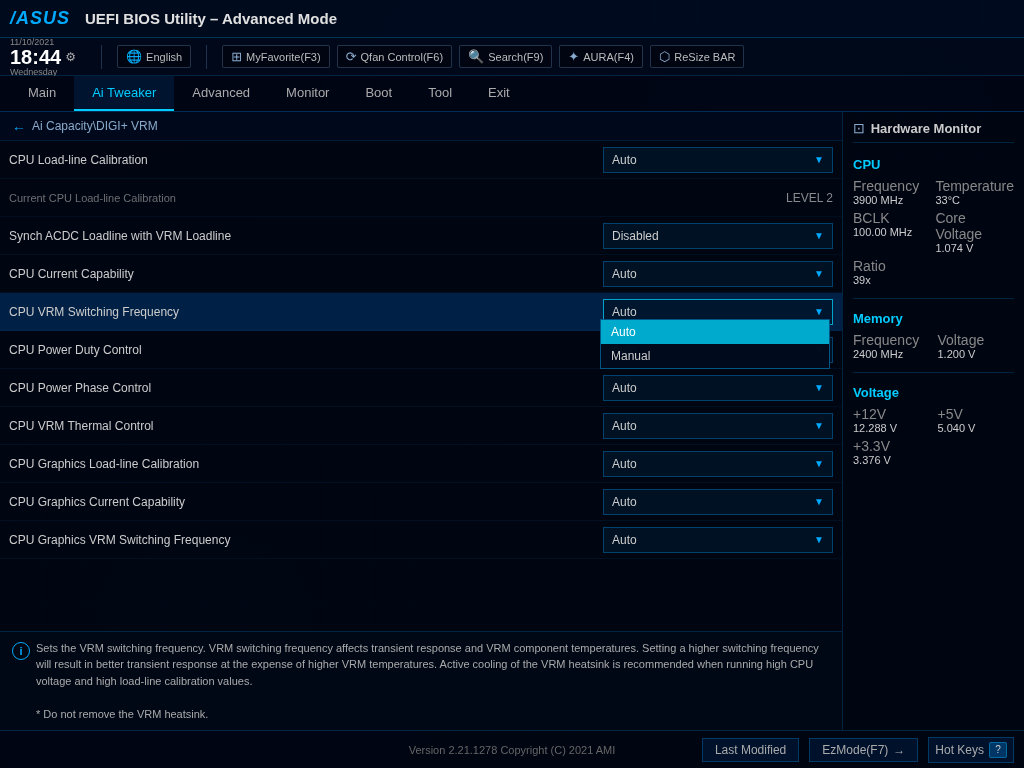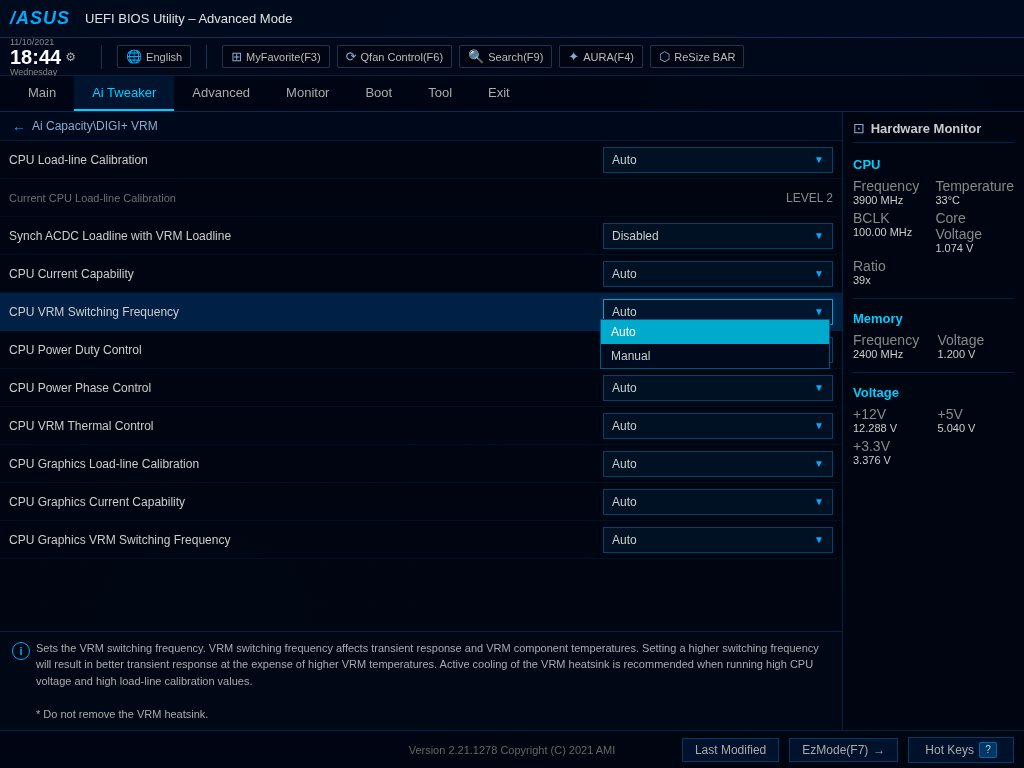--- a/index.html
+++ b/index.html
@@ -66,22 +66,22 @@
     .asus-text {
       font-size: 18px;
       font-weight: bold;
       color: #00aaff;
       letter-spacing: 1px;
       font-style: italic;
     }
 
     .bios-title {
       color: #e0e0e0;
-      font-size: 13px;
-      font-weight: 400;
+      font-size: 15px;
+      font-weight: 700;
       flex: 1;
     }
 
     
     .toolbar {
       display: flex;
       align-items: center;
       padding: 4px 10px;
       height: 38px;
       background: rgba(0, 8, 25, 0.95);
@@ -433,21 +433,21 @@
       border: 1px solid rgba(0,100,160,0.5);
       color: #aaa;
       font-size: 12px;
       cursor: pointer;
     }
 
     .footer-hotkeys {
       display: flex;
       align-items: center;
       gap: 5px;
-      padding: 4px 16px;
+      padding: 4px 6px;
       background: rgba(0,20,50,0.8);
       border: 1px solid rgba(0,100,160,0.5);
       color: #aaa;
       font-size: 12px;
       cursor: pointer;
     }
 
     .key-badge {
       display: inline-flex;
       align-items: center;

